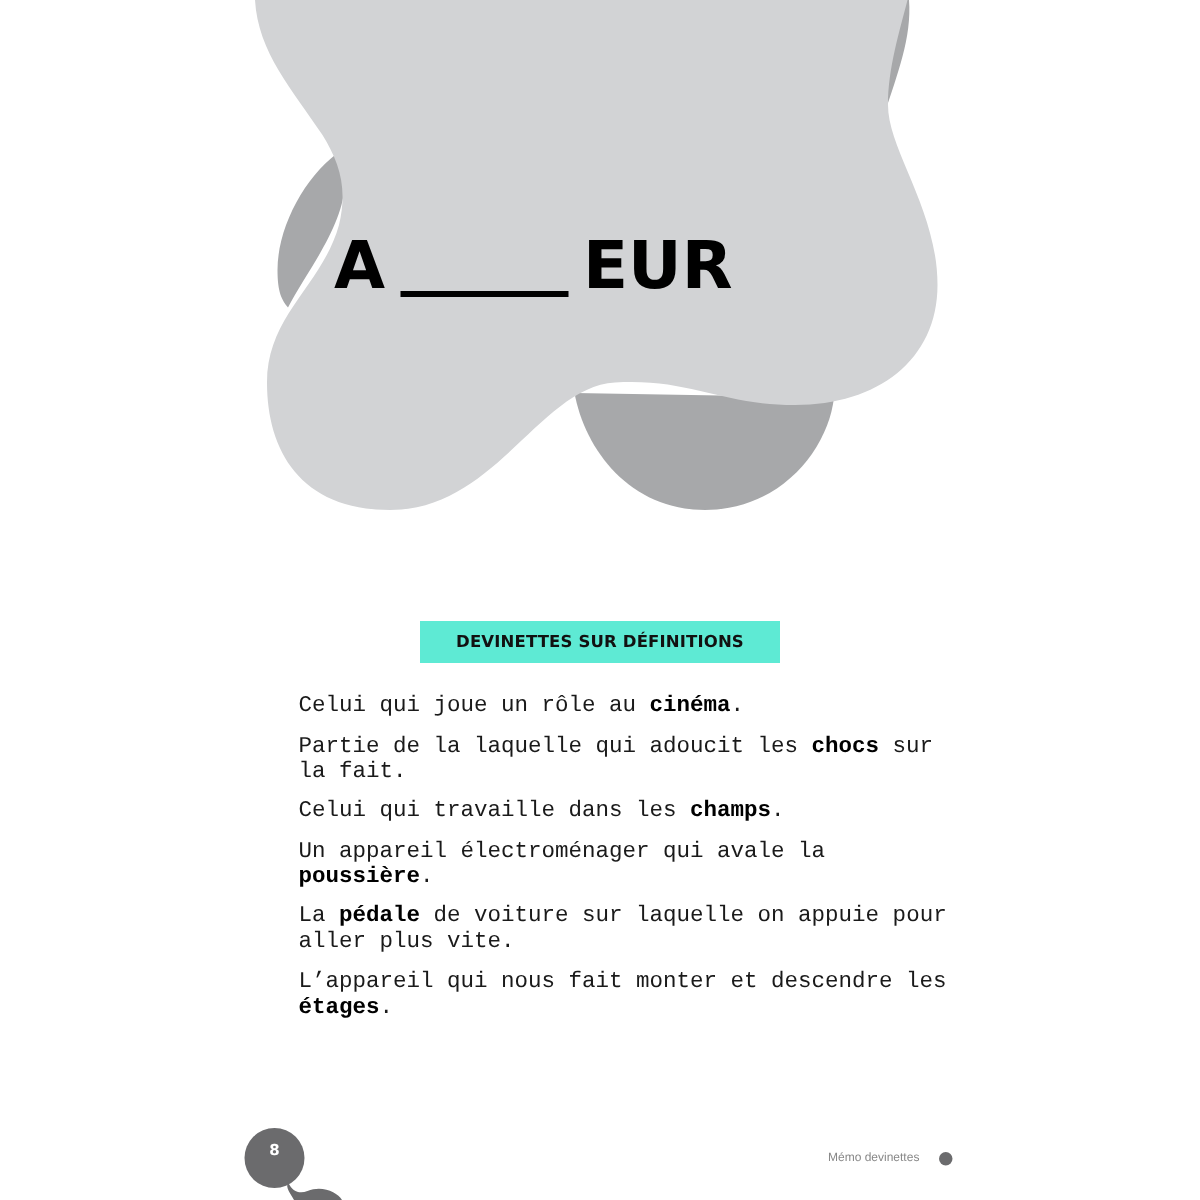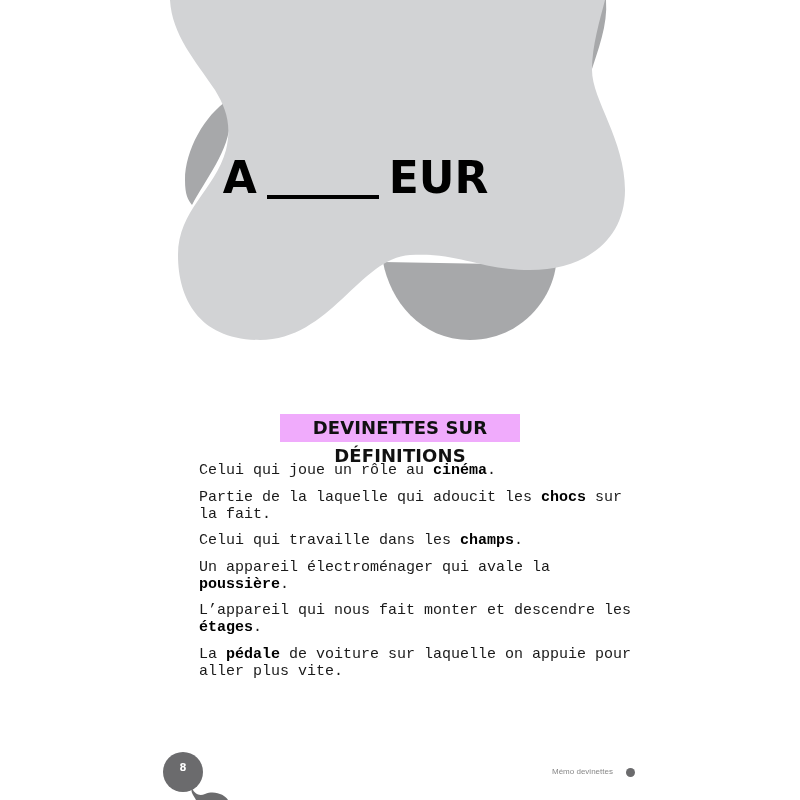--- a/index.html
+++ b/index.html
@@ -10,22 +10,22 @@
     .blob-svg { position: absolute; left: 0; top: 0; width: 800px; height: 360px; }
     .puzzle-word {
       position: absolute; left: 0; width: 711px; top: 150px; text-align: center;
       font-family: "DejaVu Sans", sans-serif; font-weight: bold; font-size: 44px; color: #000;
       letter-spacing: 0px; line-height: 56px;
     }
     .puzzle-word .blank {
       display: inline-block; width: 112px; height: 4px; background: #000; vertical-align: -6px; margin: 0 10px;
     }
     .section-title {
-      position: absolute; left: 280px; top: 414px; width: 240px; height: 28px; background: #f0abfc;
-      text-align: center; font-weight: bold; font-size: 18px; line-height: 28px; color: #111;
+      position: absolute; left: 280px; top: 414px; width: 240px; height: 28px; background: #5eead4;
+      text-align: center; font-weight: bold; font-size: 11px; line-height: 28px; color: #111;
       font-family: "DejaVu Sans", sans-serif; letter-spacing: 0.1px;
     }
     .riddle-list {
       position: absolute; left: 199px; top: 462px; width: 440px; margin: 0; padding: 0; list-style: none;
       font-family: "DejaVu Sans", sans-serif; font-size: 15px; color: #1a1a1a; line-height: 17px;
     }
     .riddle-list li { margin: 0 0 9.5px 0; font-family: Liberation Mono, monospace; }
     .riddle-list b { font-weight: bold; color: #000; }
     .page-badge { position: absolute; left: 0; top: 740px; width: 260px; height: 60px; }
     .page-number {
@@ -56,22 +56,22 @@
   <span>A</span><span class="blank"></span><span>EUR</span>
 </div>
 
 <div class="section-title">DEVINETTES SUR DÉFINITIONS</div>
 
 <ul class="riddle-list">
   <li><span>Celui qui joue un rôle au </span><b>cinéma</b><span>.</span></li>
   <li><span>Partie de la laquelle qui adoucit les </span><b>chocs</b><span> sur la fait.</span></li>
   <li><span>Celui qui travaille dans les </span><b>champs</b><span>.</span></li>
   <li><span>Un appareil électroménager qui avale la </span><b>poussière</b><span>.</span></li>
+  <li><span>La </span><b>pédale</b><span> de voiture sur laquelle on appuie pour aller plus vite.</span></li>
   <li><span>L’appareil qui nous fait monter et descendre les </span><b>étages</b><span>.</span></li>
-  <li><span>La </span><b>pédale</b><span> de voiture sur laquelle on appuie pour aller plus vite.</span></li>
 </ul>
 
 <svg class="page-badge" viewBox="0 740 260 60" xmlns="http://www.w3.org/2000/svg">
   <circle cx="183" cy="772" r="20" fill="#6b6b6d"></circle>
   <path d="M192,788 C195,795 200,796 205,794 C215,790 225,795 228,800 L196,800 C194,796 190,792 192,788 Z" fill="#6b6b6d"></path>
 </svg>
 <div class="page-number">8</div>
 
 <div class="footer-title">Mémo devinettes</div>
 <div class="footer-dot"></div>

